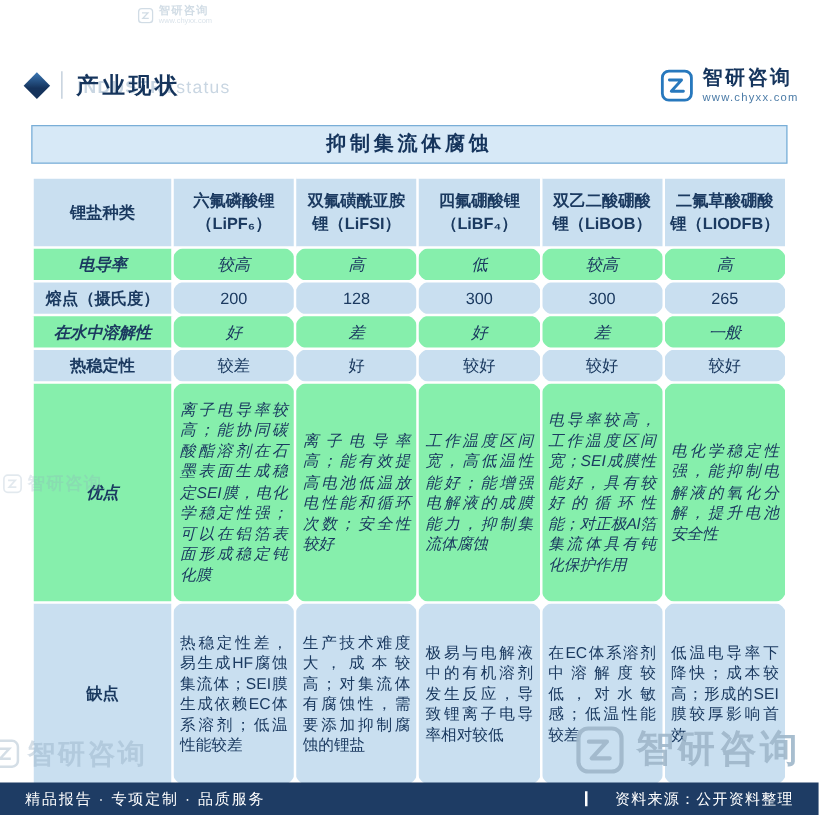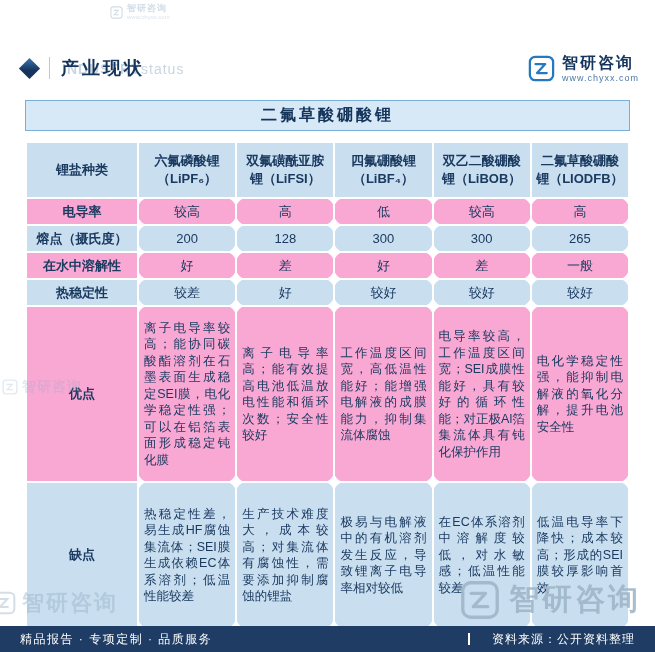--- a/index.html
+++ b/index.html
@@ -29,21 +29,21 @@
     background:#d7e9f7; border:1px solid #79aed7;
     display:flex; align-items:center; justify-content:center;
     font-size:16px; font-weight:bold; letter-spacing:3px; color:#15345c;
   }
 
   
   table { width:605px; margin:0 auto; border-collapse:collapse; table-layout:fixed; }
   col.c0 { width:112px; }
   th, td { border:2px solid #ffffff; vertical-align:middle; text-align:center; padding:2px 4px; color:#1b3a60; font-size:13px; line-height:1.35; }
   tr.dark  th, tr.dark  td { background:#c9dff0; }
-  tr.light th, tr.light td { background:#f9a8d4; }
+  tr.light th, tr.light td { background:#86efac;font-style:italic; }
   th { font-weight:bold; }
   td { font-weight:normal;border-radius:11px; }
   .h-head th { height:56px; }
   .h-sm  th, .h-sm td { height:27px; }
   .h-adv th { height:176px; }
   .h-dis th { height:146px; }
   td.txt { text-align:justify; text-align-last:left; font-size:12.5px; line-height:1.32; padding:4px 5px; }
 
   
   .footer { position:absolute; left:0; bottom:0; width:655px; height:26px; background:#1e3c64;
@@ -90,21 +90,21 @@
   <svg width="13" height="13" viewBox="0 0 36 36">
     <rect x="2.5" y="2.5" width="31" height="31" rx="7" fill="none" stroke="#c2d1dd" stroke-width="3"></rect>
     <path d="M10 12 H23 L12 24 H25" fill="none" stroke="#c2d1dd" stroke-width="3"></path>
   </svg>
   <div class="wm-col">
     <span class="wm-name">智研咨询</span>
     <span class="wm-url">www.chyxx.com</span>
   </div>
 </div>
 
-<div class="title-box">二氟草酸硼酸锂</div>
+<div class="title-box">抑制集流体腐蚀</div>
 
 <table>
   <colgroup>
       <col class="c0">
       <col>
       <col>
       <col>
       <col>
       <col>
     </colgroup>

